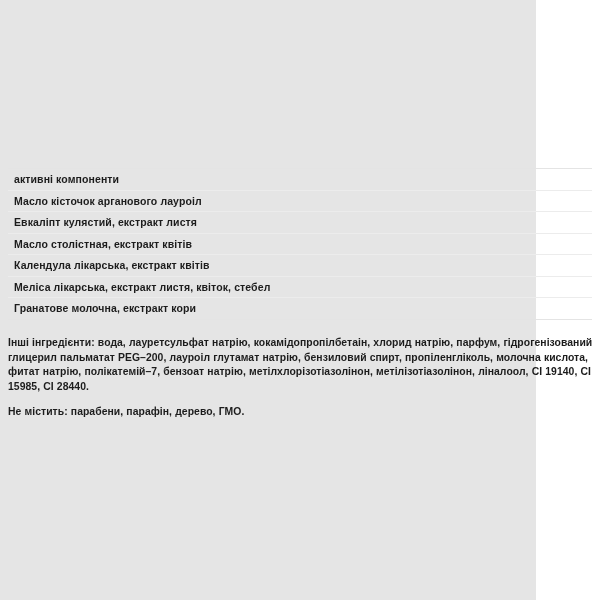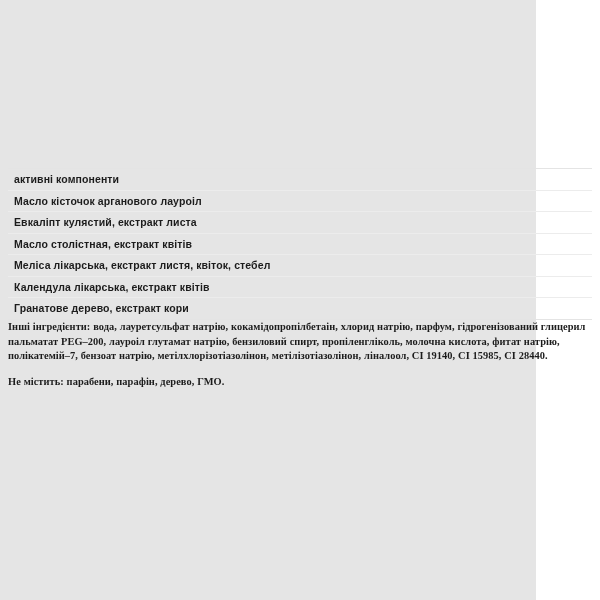--- a/index.html
+++ b/index.html
@@ -89,35 +89,35 @@
 
   <table class="ingredient-table">
     <tbody>
       <tr>
         <td>активні компоненти</td>
       </tr>
       <tr>
         <td>Масло кісточок арганового лауроіл</td>
       </tr>
       <tr>
-        <td>Евкаліпт кулястий, екстракт листа</td>
+        <td>Евкаліпт кулястий, екстракт листя</td>
       </tr>
       <tr>
         <td>Масло столістная, екстракт квітів</td>
       </tr>
       <tr>
+        <td>Календула лікарська, екстракт квітів</td>
+      </tr>
+      <tr>
         <td>Меліса лікарська, екстракт листя, квіток, стебел</td>
       </tr>
       <tr>
-        <td>Календула лікарська, екстракт квітів</td>
-      </tr>
-      <tr>
-        <td>Гранатове дерево, екстракт кори</td>
+        <td>Гранатове молочна, екстракт кори</td>
       </tr>
     </tbody>
   </table>
 
-  <div class="body-copy" style="top: 320px; font-family: Liberation Serif, serif;">
+  <div class="body-copy" style="top: 336px;">
     <p class="para" id="other-ingredients-paragraph">Інші інгредієнти: вода, лауретсульфат натрію, кокамідопропілбетаін, хлорид натрію, парфум, гідрогенізований глицерил пальматат PEG–200, лауроіл глутамат натрію, бензиловий спирт, пропіленгліколь, молочна кислота, фитат натрію, полікатемій–7, бензоат натрію, метілхлорізотіазолінон, метілізотіазолінон, ліналоол, CI 19140, CI 15985, CI 28440.</p>
     <p class="para" id="free-from-paragraph">Не містить: парабени, парафін, дерево, ГМО.</p>
   </div>
 
 </div>
 
 </body></html>

